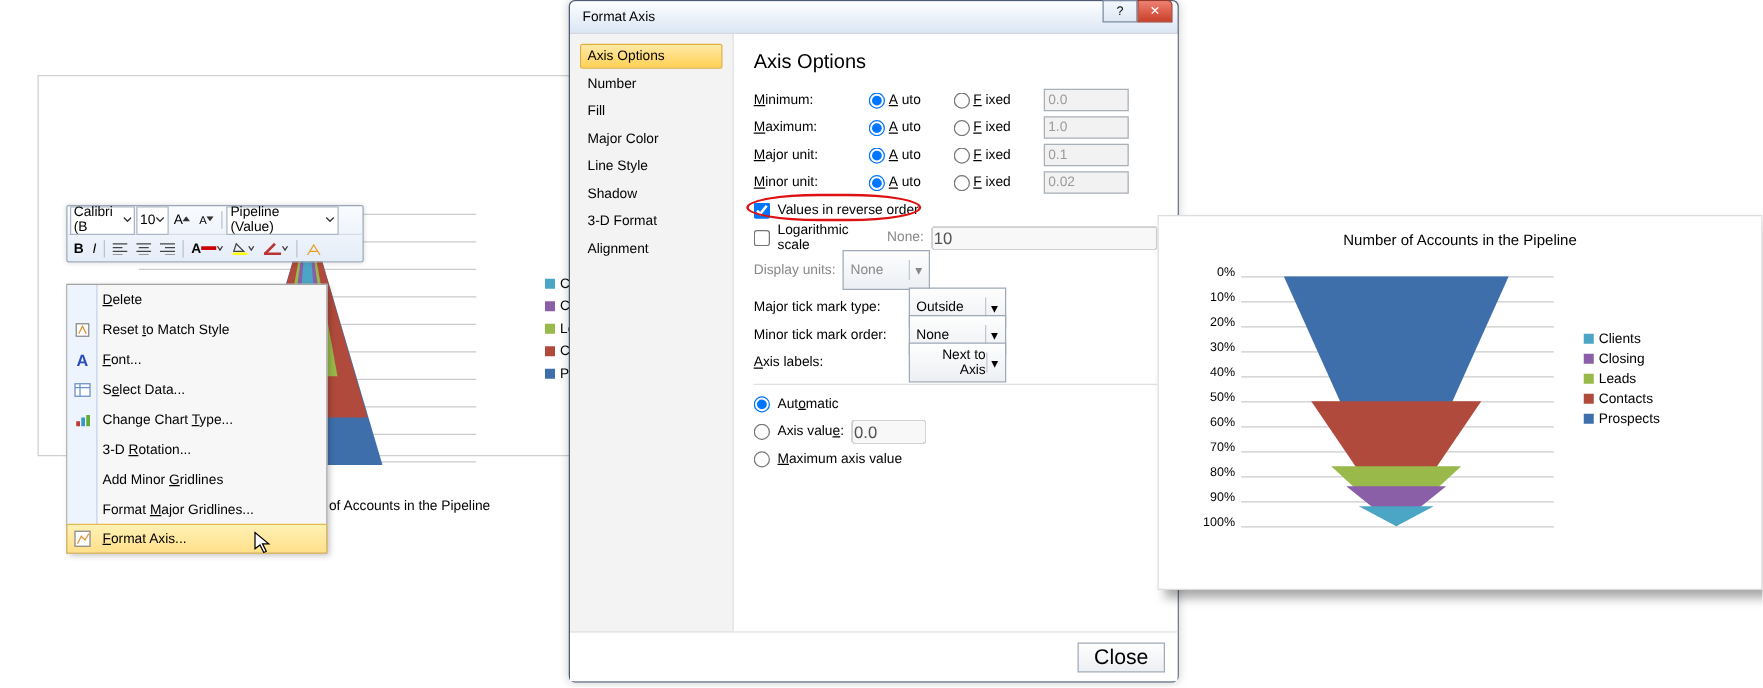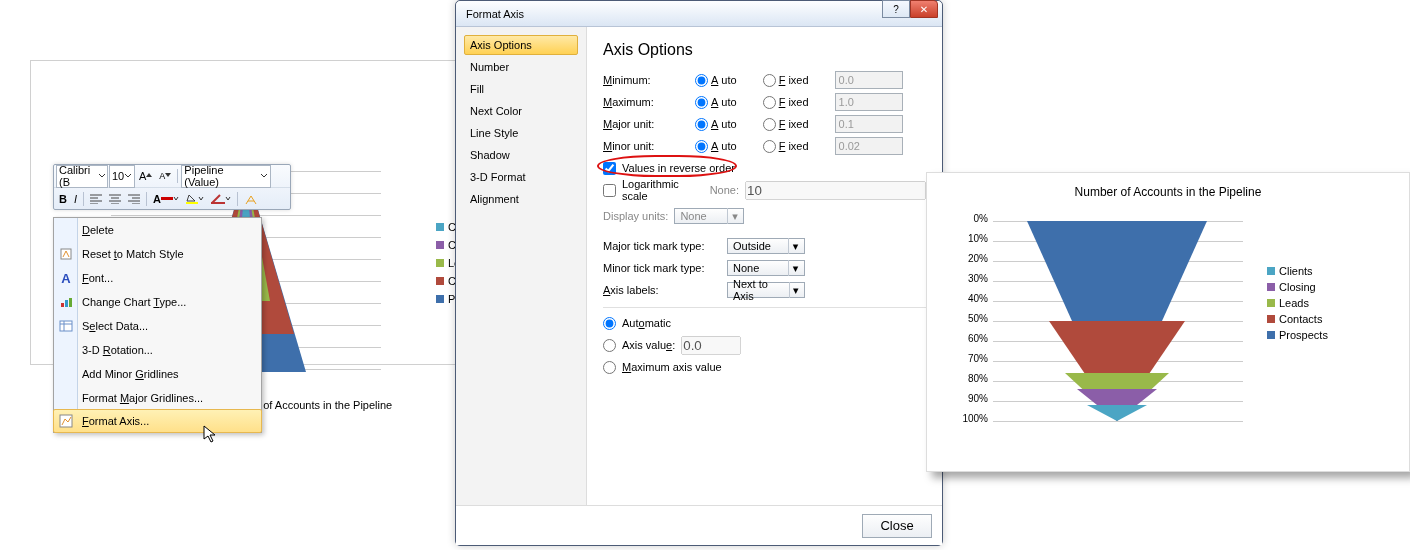--- a/index.html
+++ b/index.html
@@ -19,21 +19,21 @@
 
 .mini-toolbar { position:absolute; left:53px; top:164px; width:238px; border:1px solid #9aa7b8; background:linear-gradient(#f9fbfe,#e5edf8); border-radius:2px; box-shadow:0 0 4px rgba(0,0,0,.15); }
 .mt-row { display:flex; align-items:center; height:22px; padding:0 2px; gap:1px; }
 .mt-row + .mt-row { border-top:1px solid #d4dde8; }
 .mt-item { height:18px; display:flex; align-items:center; justify-content:center; border:1px solid transparent; padding:0 2px; font-size:11px; }
 .mt-combo { background:#fff; border:1px solid #abb6c4; height:23px; }
 .mt-sep { width:1px; height:14px; background:#b8c2d2; margin:0 2px; }
 .mt-item svg { display:block; }
 
 
-.ctx { position:absolute; left:53px; top:217px; width:209px; background:#f7f7f7; border:1px solid #a3a3a3; box-shadow:2px 2px 5px rgba(0,0,0,.25); }
+.ctx { position:absolute; left:53px; top:227px; width:209px; background:#f7f7f7; border:1px solid #a3a3a3; box-shadow:2px 2px 5px rgba(0,0,0,.25); }
 .ctx-row { display:flex; align-items:center; height:24px; padding:0 4px 0 28px; position:relative; font-size:11px; }
 .ctx-row.hl { background:linear-gradient(#fff1b5,#ffe08a); border:1px solid #e7b850; border-radius:2px; margin:-1px; }
 .ctx-gutter { position:absolute; left:0; top:0; bottom:0; width:24px; background:#edf4fe; border-right:1px solid #c4d4e8; }
 .ctx-icon { position:absolute; left:4px; top:50%; transform:translateY(-50%); width:16px; height:16px; display:flex; align-items:center; justify-content:center; }
 .ctx-row u { text-decoration:underline; }
 .cursor { position:absolute; left:203px; top:425px; }
 
 
 .dlg { position:absolute; left:455px; top:0; width:488px; height:546px; border:1px solid #4c5b76; background:#f3f3f3; border-radius:5px; box-shadow:0 0 8px rgba(0,0,0,.2); }
 .titlebar { height:26px; background:linear-gradient(#fdfeff,#dbe6f4); border-radius:5px 5px 0 0; display:flex; align-items:center; padding-left:10px; border-bottom:1px solid #b8c4d6; position:relative; }
@@ -47,24 +47,24 @@
 .dlg-right { flex:1; padding:14px 16px; border-left:1px solid #ddd; background:#fff; }
 .dlg-right h2 { font-size:16px; font-weight:normal; margin-bottom:10px; }
 .opt-row { display:flex; align-items:center; gap:26px; height:22px; font-size:11px;}
 .opt-row .lbl { width:66px; }
 .opt-row input[type=text] { width:68px; height:18px; border:1px solid #a8b0b8; padding:0 3px; font-size:11px;}
 .opt-row input[disabled] { color:#9a9a9a; background:#f2f2f2; }
 .rad { display:inline-flex; align-items:center; gap:3px; }
 .rad input { margin:0; }
 .chk-row { display:flex; align-items:center; gap:6px; height:22px; font-size:11px; }
 .red-oval { position:absolute; border:2px solid #d11; border-radius:50%/60%; width:140px; height:22px; pointer-events:none; }
-.sel-box { height:16px; border:1px solid #9faab6; background:linear-gradient(#fefefe,#eceff3); display:inline-flex; align-items:center; justify-content:space-between; padding:0 2px 0 5px; font-size:11px; }
+.sel-box { height:32px; border:1px solid #9faab6; background:linear-gradient(#fefefe,#eceff3); display:inline-flex; align-items:center; justify-content:space-between; padding:0 2px 0 5px; font-size:11px; }
 .sel-box .ar { width:14px; height:16px; border-left:1px solid #c0c8d2; display:flex; align-items:center; justify-content:center; }
 .dlg-foot { height:40px; border-top:1px solid #ddd; display:flex; justify-content:flex-end; align-items:center; padding:0 10px; background:#fff; }
-.btn { height:24px; min-width:70px; border:1px solid #9faab6; background:linear-gradient(#fefefe,#eceff3); font-size:13px; }
+.btn { height:24px; min-width:70px; border:1px solid #9faab6; background:linear-gradient(#fefefe,#eceff3); font-size:17px; }
 
 
 .rchart { position:absolute; left:926px; top:172px; width:484px; height:300px; border:1px solid #ddd; background:#fff; box-shadow:6px 6px 8px rgba(0,0,0,.35); }
 .rchart-title { text-align:center; font-size:12px; margin-top:12px; }
 .r-axis { position:absolute; left:26px; top:40px; width:35px; }
 .r-axis div { height:20px; text-align:right; font-size:10px; }
 .r-grid { position:absolute; left:66px; top:48px; width:250px; height:200px; }
 .r-grid div { border-top:1px solid #ccc; }
 .r-legend { position:absolute; left:340px; top:92px; }
 .r-legend div { display:flex; align-items:center; gap:4px; margin-bottom:4px; font-size:11px;}
@@ -243,35 +243,35 @@
       </div>
       <div class="ctx-row">
         <span class="ctx-icon">
           <span style="color:#2a4dbd;font-weight:bold;font-size:13px;">A</span>
         </span>
         <span><u>F</u>ont...</span>
       </div>
       <div class="ctx-row">
         <span class="ctx-icon">
           <svg width="14" height="14">
+            <rect x="1" y="2" width="12" height="10" fill="#fff" stroke="#6a8fc8"></rect>
+            <path d="M1 5h12M5 2v10" stroke="#6a8fc8"></path>
+          </svg>
+        </span>
+        <span>S<u>e</u>lect Data...</span>
+      </div>
+      <div class="ctx-row">
+        <span class="ctx-icon">
+          <svg width="14" height="14">
             <rect x="2" y="8" width="3" height="4" fill="#c33"></rect>
             <rect x="6" y="5" width="3" height="7" fill="#39c"></rect>
             <rect x="10" y="3" width="3" height="9" fill="#6a3"></rect>
           </svg>
         </span>
         <span>Change Chart <u>T</u>ype...</span>
-      </div>
-      <div class="ctx-row">
-        <span class="ctx-icon">
-          <svg width="14" height="14">
-            <rect x="1" y="2" width="12" height="10" fill="#fff" stroke="#6a8fc8"></rect>
-            <path d="M1 5h12M5 2v10" stroke="#6a8fc8"></path>
-          </svg>
-        </span>
-        <span>S<u>e</u>lect Data...</span>
       </div>
       <div class="ctx-row">
         <span class="ctx-icon"></span>
         <span>3-D <u>R</u>otation...</span>
       </div>
       <div class="ctx-row">
         <span class="ctx-icon"></span>
         <span>Add Minor <u>G</u>ridlines</span>
       </div>
       <div class="ctx-row">
@@ -299,21 +299,21 @@
     <div class="tbtns">
       <div class="tbtn">?</div>
       <div class="tbtn close">✕</div>
     </div>
   </div>
   <div class="dlg-body">
     <div class="dlg-left" id="dlgleft">
         <div class="left-item sel">Axis Options</div>
         <div class="left-item">Number</div>
         <div class="left-item">Fill</div>
-        <div class="left-item">Next Color</div>
+        <div class="left-item">Major Color</div>
         <div class="left-item">Line Style</div>
         <div class="left-item">Shadow</div>
         <div class="left-item">3-D Format</div>
         <div class="left-item">Alignment</div>
       </div>
     <div class="dlg-right">
       <h2>Axis Options</h2>
       <div id="bounds">
  <div class="opt-row">
    <span class="lbl"><u>M</u>inimum:</span>
@@ -361,29 +361,29 @@
           </div>
       </div>
       <div class="chk-row" style="margin-top:8px;">
         <span style="width:118px;">Major tick mark type:</span>
         <div class="sel-box" style="width:78px;">
             <span>Outside</span>
             <span class="ar">▾</span>
           </div>
       </div>
       <div class="chk-row">
-        <span style="width:118px;">Minor tick mark type:</span>
+        <span style="width:118px;">Minor tick mark order:</span>
         <div class="sel-box" style="width:78px;">
             <span>None</span>
             <span class="ar">▾</span>
           </div>
       </div>
       <div class="chk-row">
         <span style="width:118px;"><u>A</u><span>xis labels:</span></span>
-        <div class="sel-box" style="width:78px;">
+        <div class="sel-box" style="width:78px;text-align:right;">
             <span>Next to Axis</span>
             <span class="ar">▾</span>
           </div>
       </div>
       <div class="separator-line"></div>
       <label class="chk-row">
           <input type="radio" name="fc" checked="" style="">
           <span>Aut<u>o</u>matic</span>
         </label>
       <label class="chk-row">

